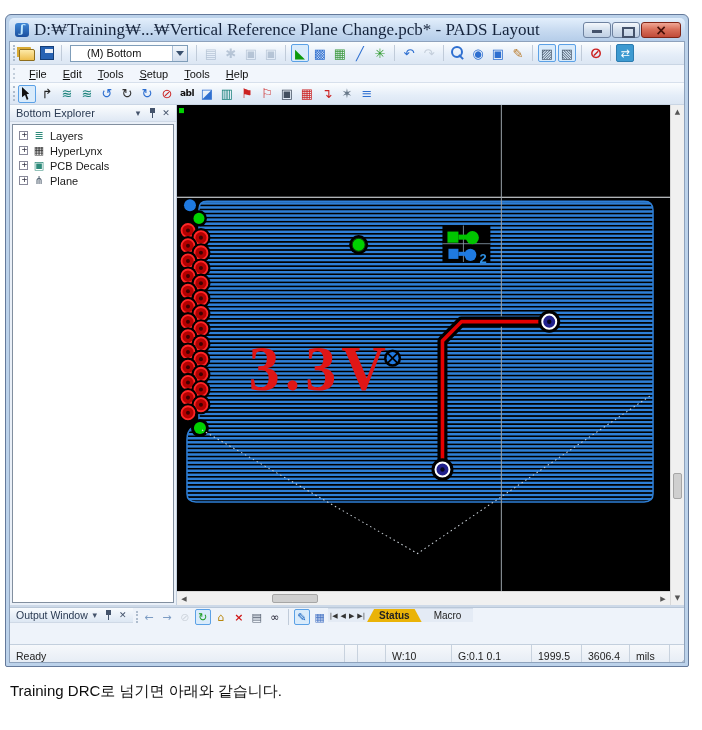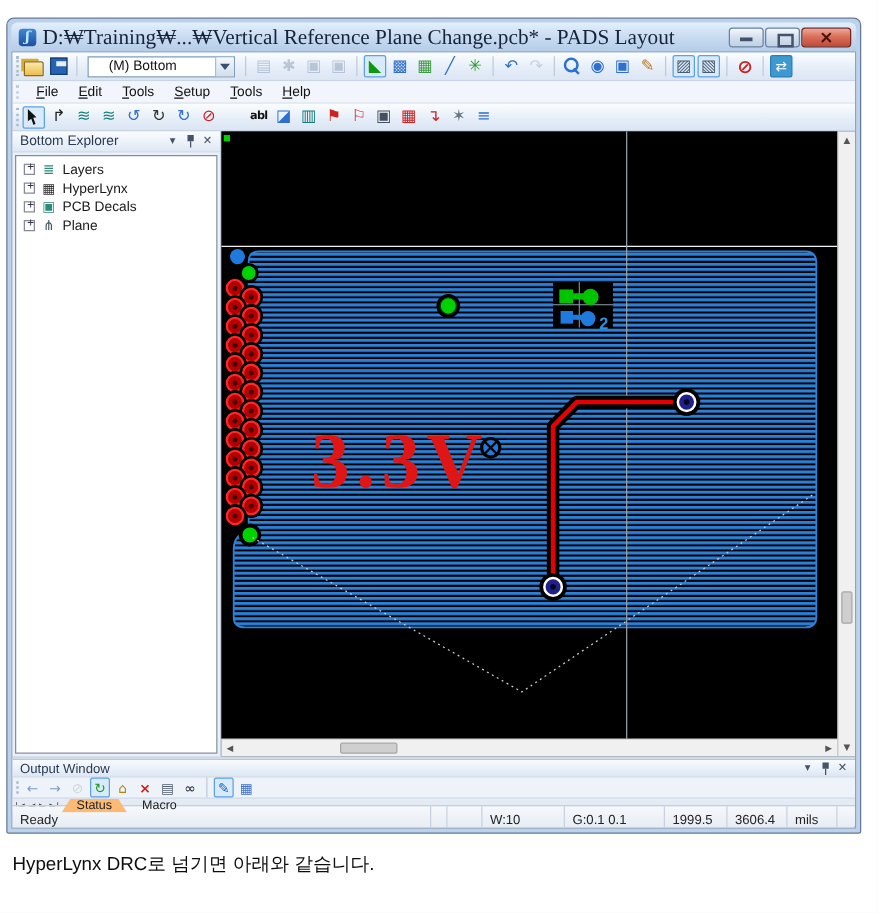--- a/index.html
+++ b/index.html
@@ -40,21 +40,21 @@
   .menu-item { display:inline-block; padding:2px 7px; color:#111; }
   .menu-item::first-letter { text-decoration:underline; }
 
   .ticon { width:18px; height:18px; display:inline-flex; align-items:center; justify-content:center;
            font-size:13px; line-height:1; border:1px solid transparent; border-radius:2px; flex:0 0 auto;
            font-family:"DejaVu Sans",sans-serif; }
   .tsep { width:1px; height:16px; background:#c0cbd9; margin:0 3px; flex:0 0 auto; }
   .ticon.toggled { border-color:#5ba1e6; background:#d9ebfb; }
   .ticon.grayed { opacity:.45; }
   .ticon.chip { background:#3d9ad1; border-color:#2c7cb0; color:#fff; font-size:11px; }
-  .ticon.txt { font-size:9px; font-weight:bold; letter-spacing:-.5px;margin-left:20px; }
+  .ticon.txt { font-size:9px; font-weight:bold; letter-spacing:-.5px; }
   .ticon.big { font-size:15px; font-weight:bold; }
   .ico-open-file{ position:relative; } .ico-open-file::before{ content:""; width:14px; height:10px; margin-top:3px;
       background:linear-gradient(#fce9a8,#edbe4e); border:1px solid #8d6d1d; border-radius:1px 2px 1px 1px;
       box-shadow:-3px -3px 0 -1px #d8aa35; }
   .ico-save-file{ position:relative; } .ico-save-file::before{ content:""; width:12px; height:12px;
       background:#2763b4; border:1px solid #153e77; } .ico-save-file::after{ content:""; position:absolute;
       top:4px; left:6px; width:8px; height:4px; background:#e8eef6; }
   .ico-select-mode::before{ content:""; width:10px; height:13px; background:#111;
       clip-path:polygon(0 0,0 78%,30% 62%,48% 100%,64% 92%,46% 56%,72% 52%); }
   .ico-zoom-mode{ position:relative; } .ico-zoom-mode::before{ content:""; width:8px; height:8px;
@@ -100,33 +100,33 @@
   .hscroll { position:absolute; left:0; right:14px; bottom:0; height:14px; background:#f0f0f0; border-top:1px solid #d8d8d8;
              display:flex; justify-content:space-between; align-items:center; }
   .sb-arrow { color:#555; font-size:7px; width:14px; height:14px; display:flex; align-items:center; justify-content:center;
               font-family:"DejaVu Sans",sans-serif; }
   .sb-thumb { background:#cfcfcf; border:1px solid #a6a6a6; border-radius:2px; position:absolute; }
   .vscroll .sb-thumb { left:2px; width:9px; top:368px; height:26px; }
   .hscroll .sb-thumb { top:2px; height:9px; left:95px; width:46px; }
 
   
   .splitter-h { height:2px; background:#cdd9e8; }
-  .outwin { height:37px; background:#eef3fa; display:flex; flex-direction:column; border-top:1px solid #b9c7d8; }
+  .outwin { height:37px; background:#eef3fa; display:flex; flex-direction:row; border-top:1px solid #b9c7d8; }
   .out-title { height:15px; display:flex; align-items:center; padding:0 3px 0 6px; color:#2a3a52;
                background:linear-gradient(#f8fbfe,#dde7f3); border-bottom:1px solid #cfd9e6; font-size:10.5px; }
   .out-title .lbl { flex:1; }
   .out-tbar { height:18px; display:flex; align-items:center; gap:2px; padding-left:8px; position:relative; }
   .out-tbar::before { content:""; position:absolute; left:3px; top:3px; bottom:3px; border-left:2px dotted #aebccd; }
   .out-tbar .ticon { width:16px; height:16px; font-size:11px; }
   .tabrow { height:14px; display:flex; align-items:stretch; background:#e4ebf5; border-top:1px solid #d2dcea; }
   .tabnav { display:flex; align-items:center; padding:0 2px; gap:3px; }
   .tabnav span { font-size:7px; color:#333; font-family:"DejaVu Sans",sans-serif; }
   .sheet-tab { padding:0 12px; display:flex; align-items:center; font-size:10px; color:#222;
                clip-path:polygon(7px 0,calc(100% - 7px) 0,100% 100%,0 100%); }
-  .sheet-tab.active { background:#fdba74; font-weight:normal; }
+  .sheet-tab.active { background:#eab308; font-weight:bold; }
 
   
   .statusbar { height:18px; display:flex; align-items:stretch; background:linear-gradient(#f6f8fb,#e7edf5);
                border-top:1px solid #c3cfdd; font-size:10.5px; color:#222; }
   .st-cell { display:flex; align-items:center; padding:11px 6px; border-right:1px solid #c8d2de; white-space:nowrap; }
   .st-msg { flex:1; }
   .st-grip { width:14px; border-right:none; background:
      linear-gradient(135deg, transparent 50%, #b6c2d2 50%) right bottom / 7px 7px no-repeat; }
 
   .caption { position:absolute; left:10px; top:682px; font-size:15px; color:#0d0d0d; }
@@ -411,13 +411,13 @@
       <div class="st-cell" style="width:80px">G:0.1 0.1</div>
       <div class="st-cell" style="width:50px">1999.5</div>
       <div class="st-cell" style="width:48px">3606.4</div>
       <div class="st-cell" style="width:40px">mils</div>
       <div class="st-cell st-grip"></div>
     </div>
 
   </div>
 </div>
 
-<div class="caption">HyperLynx DRC로 넘기면 아래와 같습니다.</div>
+<div class="caption">Training DRC로 넘기면 아래와 같습니다.</div>
 
 </body></html>

